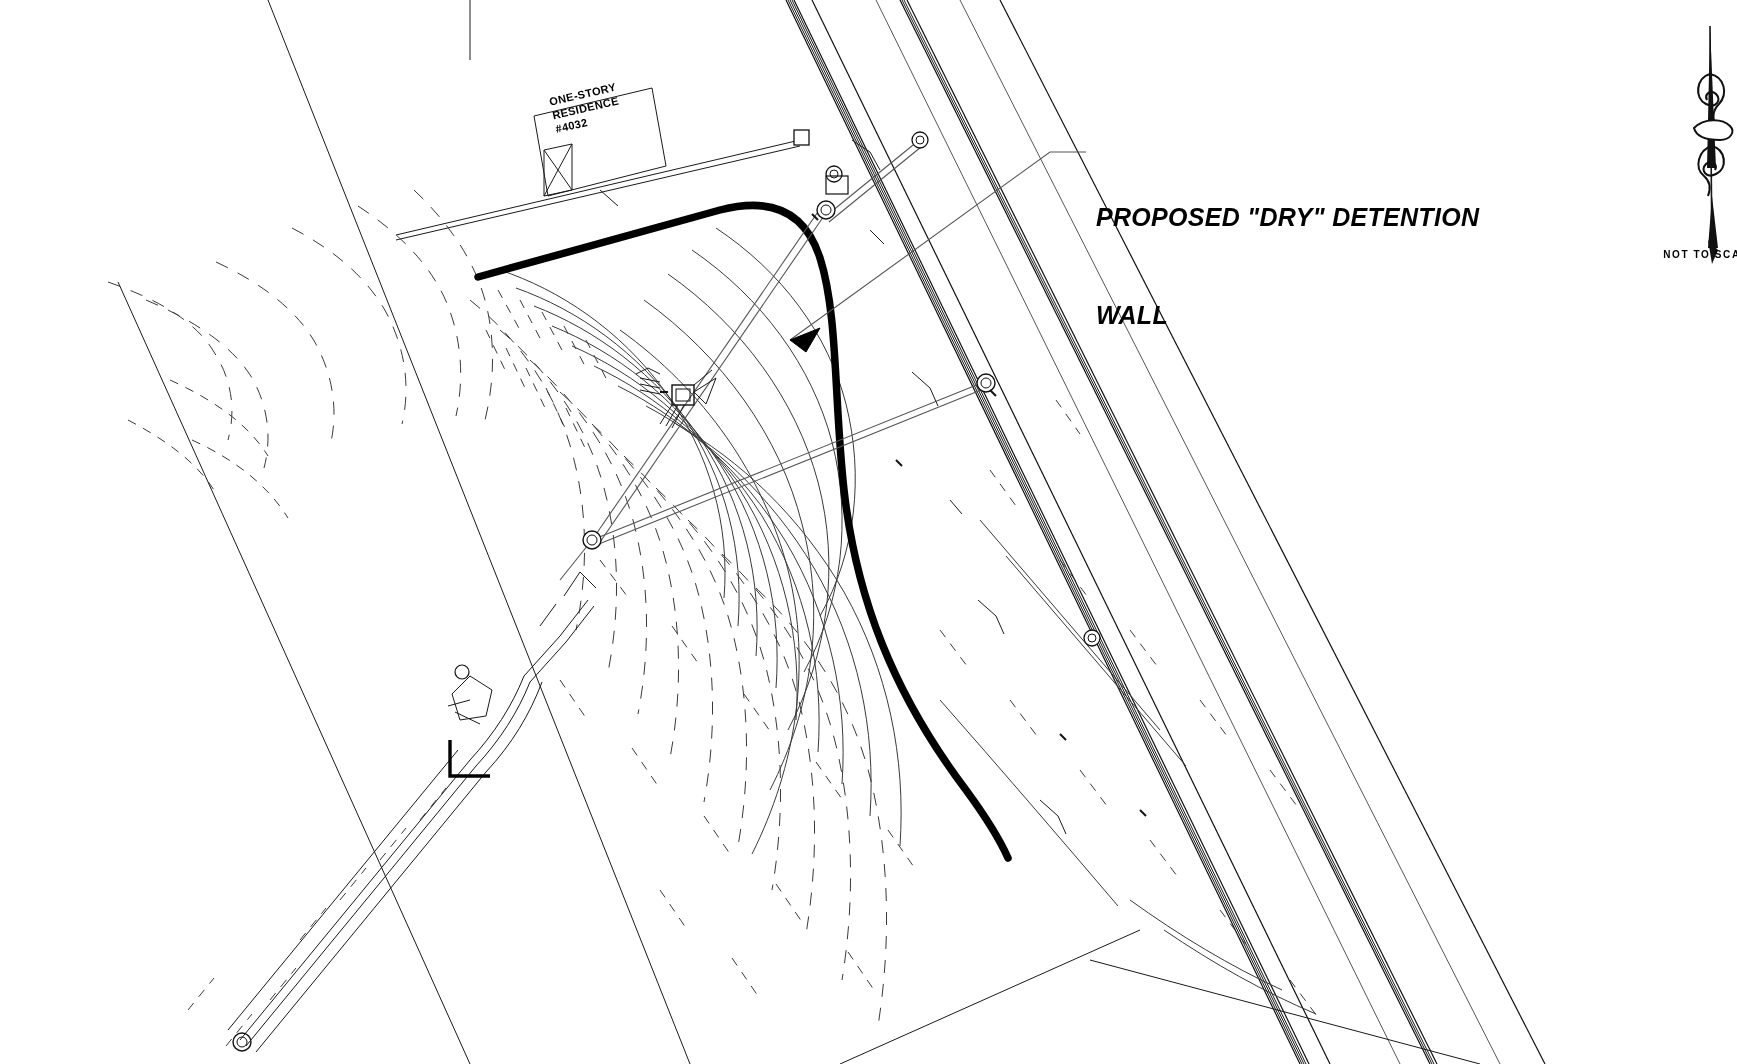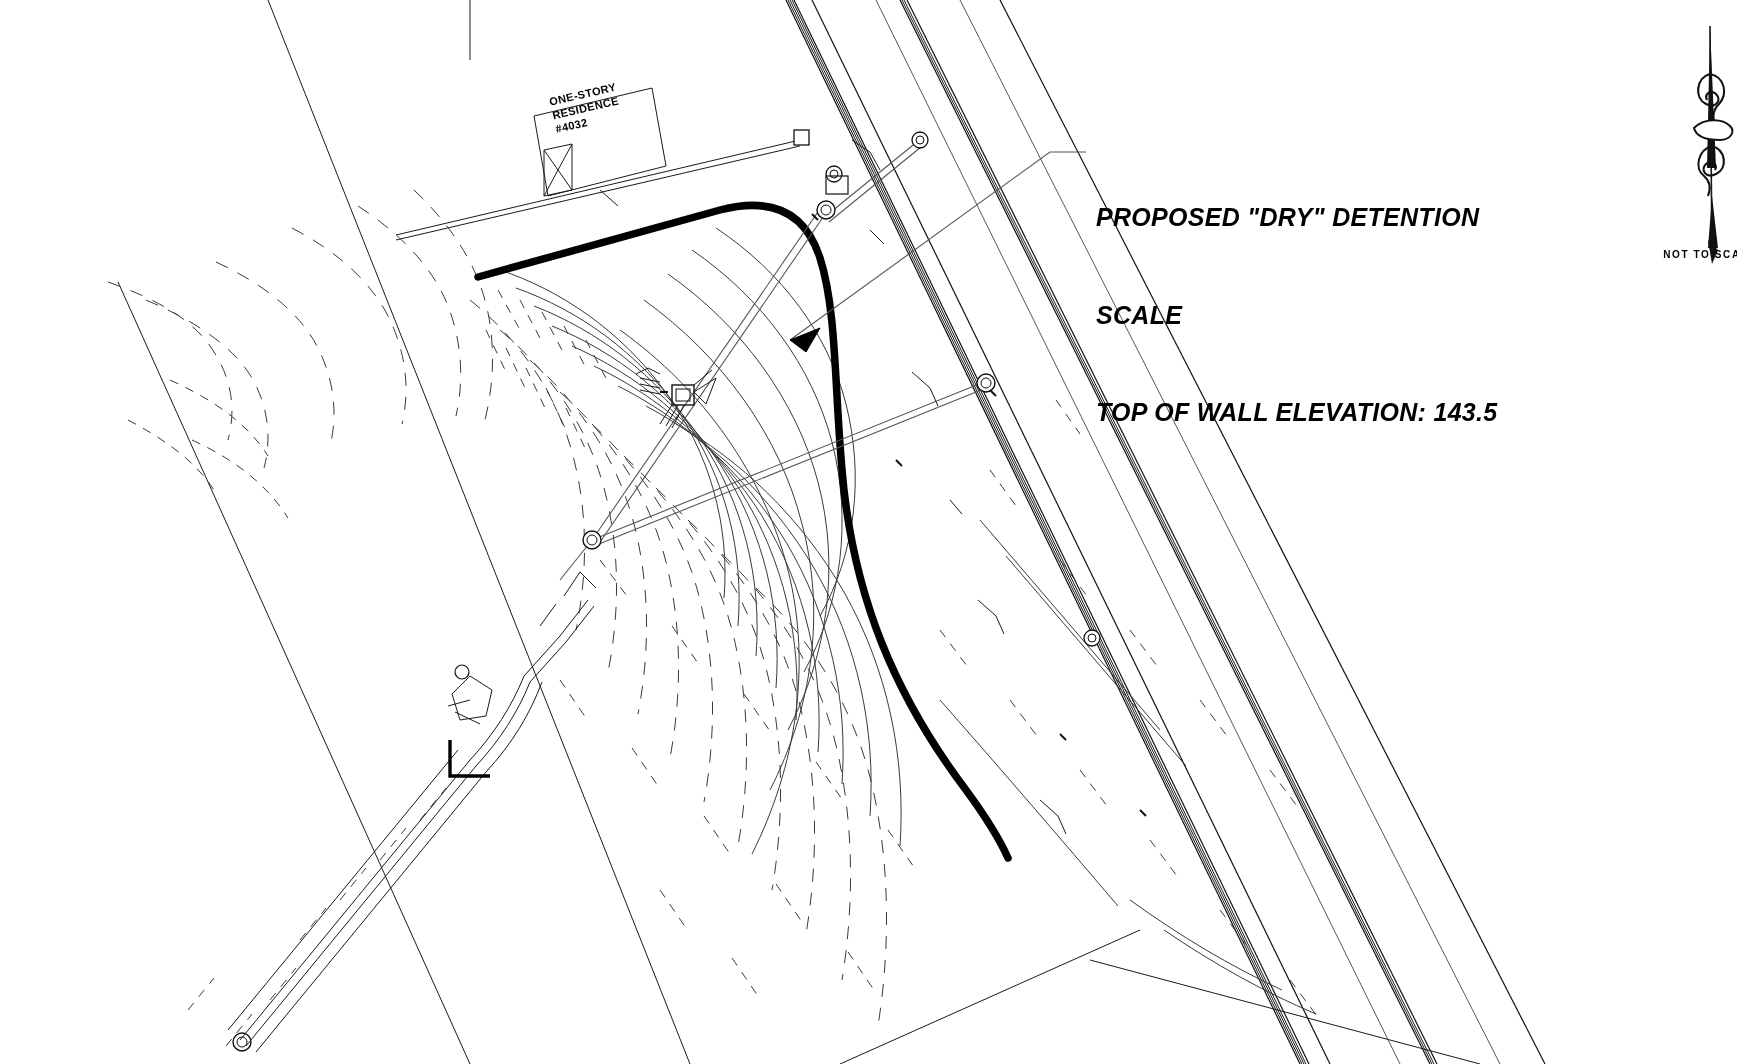--- a/index.html
+++ b/index.html
@@ -345,19 +345,18 @@
   <div style="position:absolute; left:548px; top:96px; transform:rotate(-13deg); transform-origin:left top;
               font-family:'Liberation Sans',sans-serif; font-size:11px; font-weight:bold;
               line-height:1.25; color:#000; letter-spacing:0.4px;">
     <div>ONE-STORY</div>
     <div>RESIDENCE</div>
     <div>#4032</div>
   </div>
 
   <div class="callout-block">
     <span class="callout-line">PROPOSED "DRY" DETENTION</span>
-    <span class="callout-line">SCALE</span>
-    <span class="callout-line">TOP OF WALL ELEVATION: 143.5</span>
+    <span class="callout-line">WALL</span>
   </div>
 
   <div class="northlabel">NOT  TO  SCALE</div>
 
 </div>
 
 </body></html>

